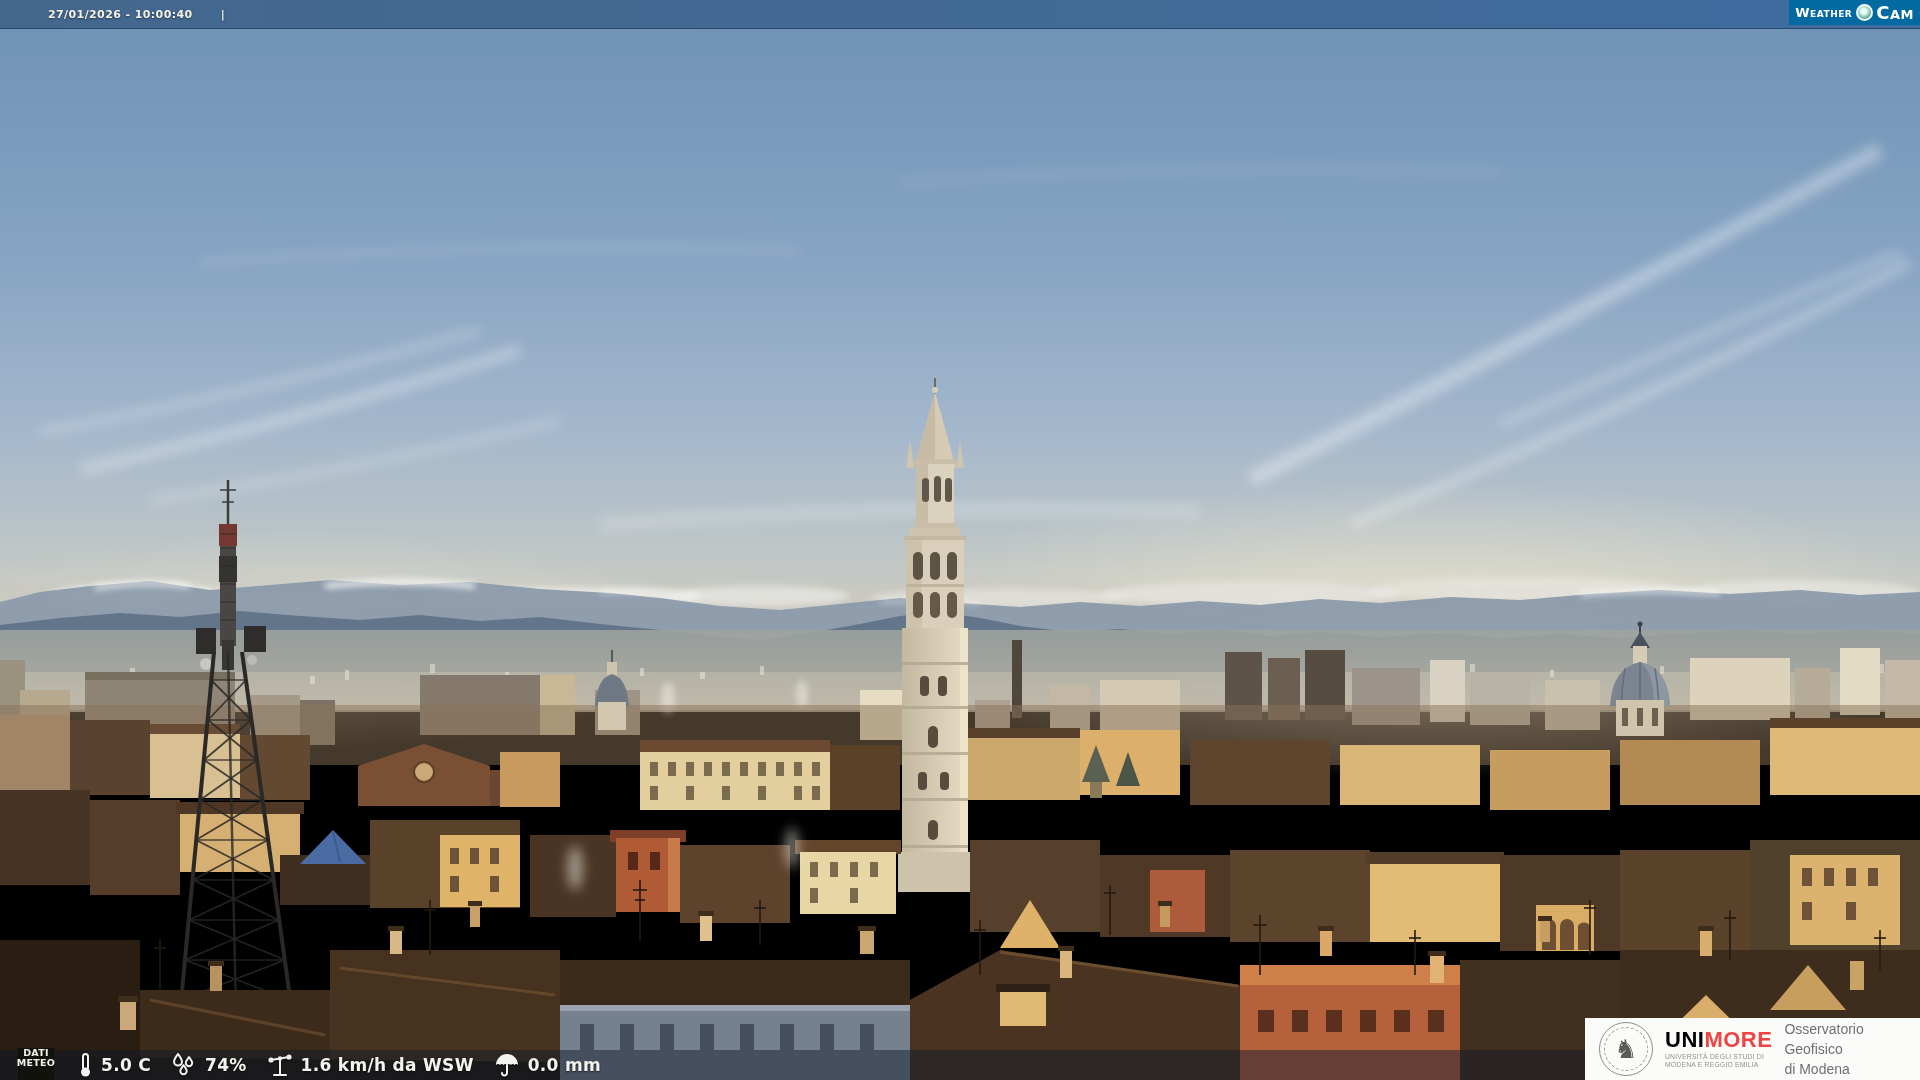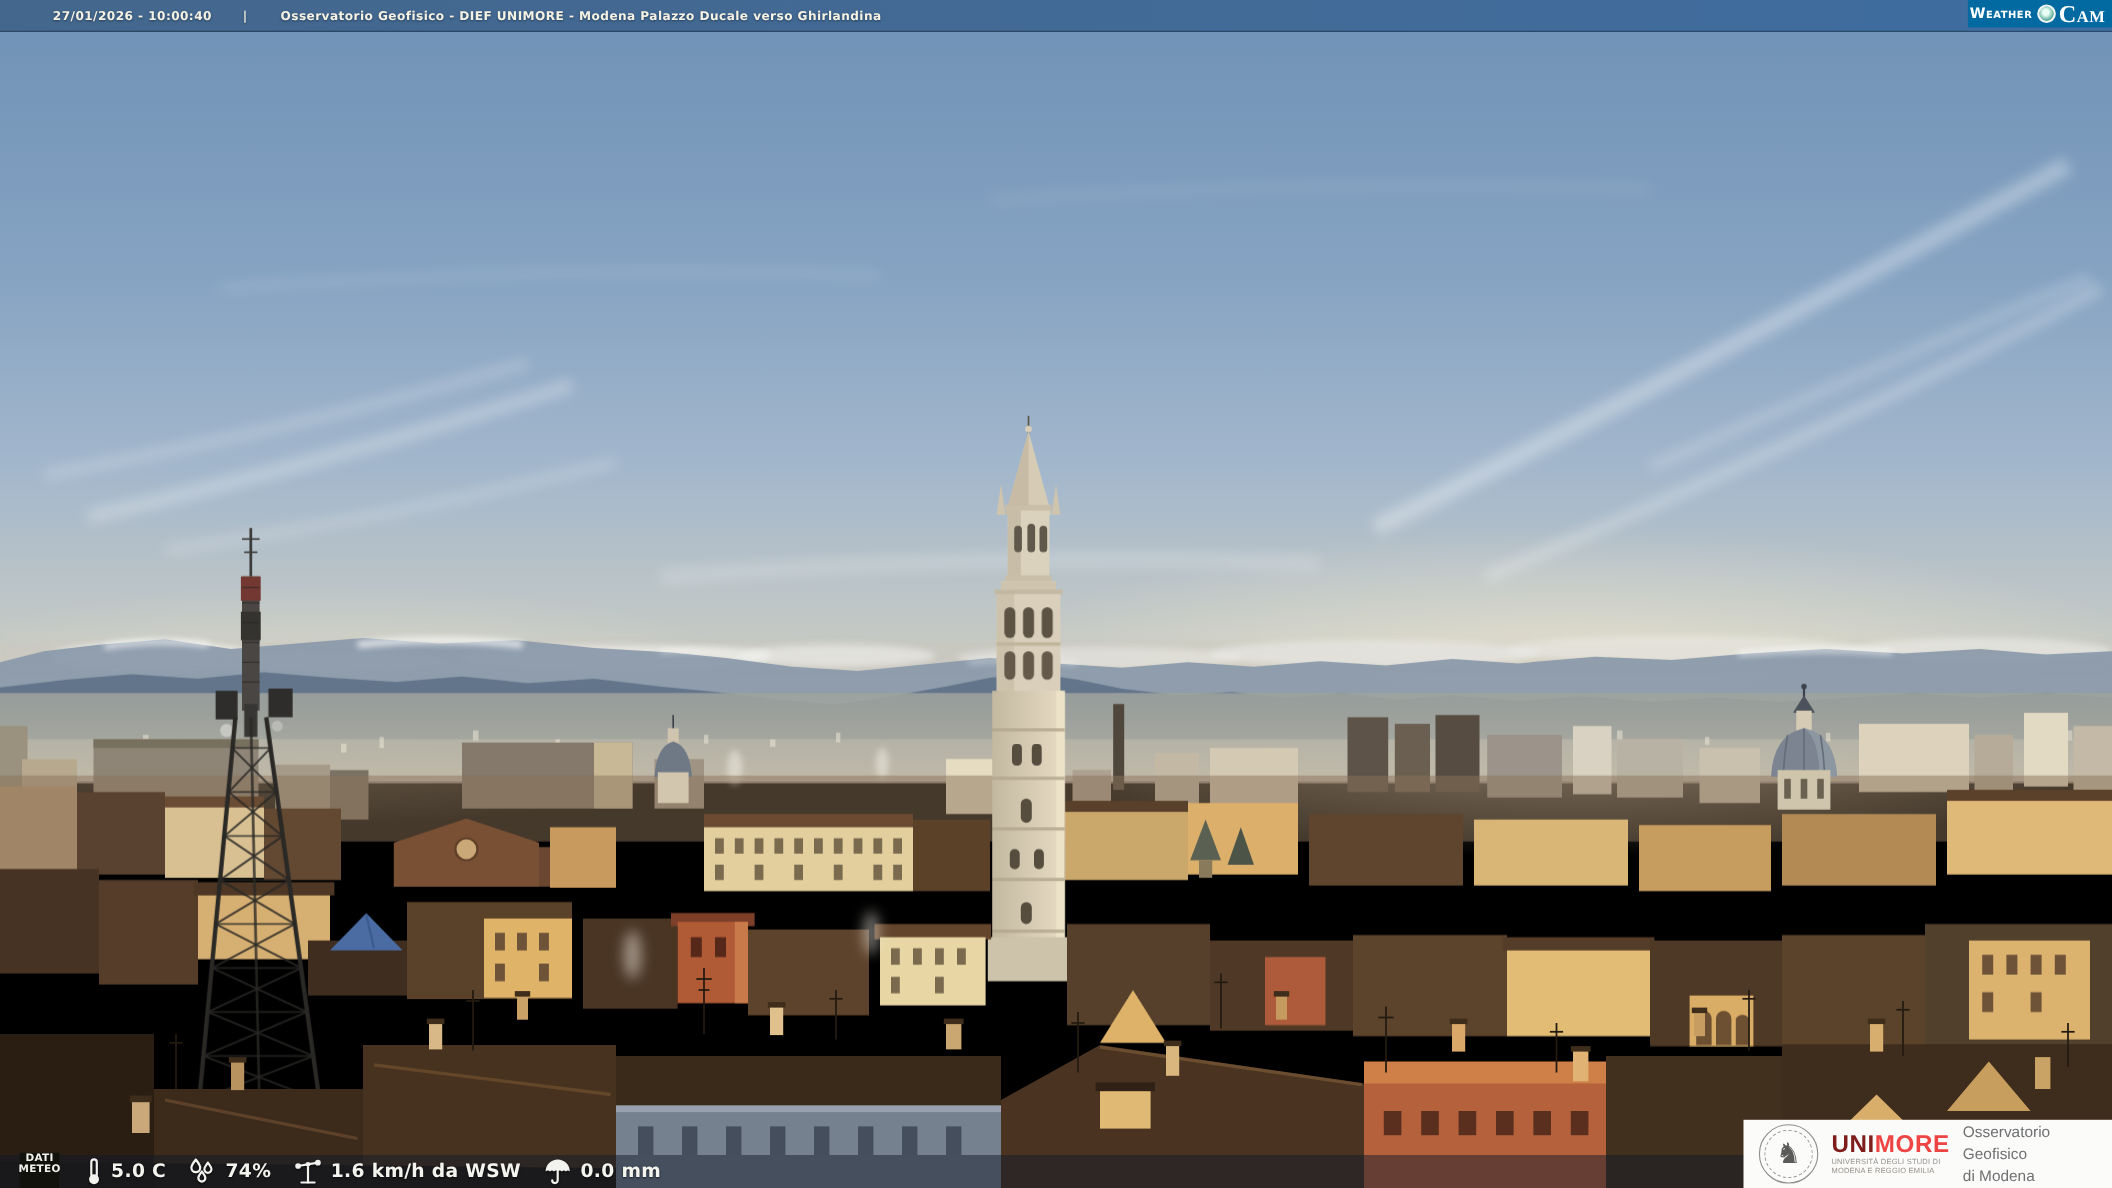--- a/index.html
+++ b/index.html
@@ -19,21 +19,21 @@
   .topbar .sep{margin:0 30px 0 28px;opacity:.95;}
   .topbar .title{white-space:pre;}
 
   .wclogo{position:absolute;right:0;top:0;width:131px;height:25px;
           background:#0369a1;display:flex;align-items:center;justify-content:flex-end;
           padding-right:6px;box-sizing:border-box;color:#fff;cursor:pointer;}
   .wclogo .w1{font-size:13px;font-variant:small-caps;letter-spacing:.5px;font-weight:600;}
   .wclogo .dot{width:13px;height:13px;border-radius:50%;margin:0 3px 0 4px;
           background:radial-gradient(circle at 45% 40%, #eafff6 0 25%, #66b2a0 65%, #2e7a6a 100%);
           border:2px solid #f2f6f4;box-sizing:content-box;}
-  .wclogo .w2{font-size:22px;font-variant:small-caps;font-weight:bold;letter-spacing:.5px;font-family:Liberation Serif, serif;}
+  .wclogo .w2{font-size:18px;font-variant:small-caps;font-weight:bold;letter-spacing:.5px;}
 
   
   .meteostrip{position:absolute;left:0;bottom:0;width:1920px;height:30px;
           background:rgba(16,26,42,.48);}
   .datibox{position:absolute;left:18px;bottom:0;width:36px;height:32px;
           background:#12120c;color:#f1f1ec;display:flex;flex-direction:column;
           align-items:center;line-height:10px;
           font-size:9.5px;font-weight:bold;letter-spacing:.3px;}
   .readings{position:absolute;left:78px;bottom:0;height:30px;display:flex;
           align-items:center;color:#f4f4ef;font-size:17px;font-weight:bold;
@@ -48,21 +48,21 @@
           background:#fbfbfa;display:flex;align-items:center;cursor:pointer;
           font-family:"Liberation Sans",sans-serif;}
   .seal{width:52px;height:52px;border-radius:50%;margin-left:14px;flex:0 0 auto;
           border:1.5px solid #8d8d8b;position:relative;display:flex;
           align-items:center;justify-content:center;color:#5a5a58;}
   .seal:before{content:"";position:absolute;inset:4px;border-radius:50%;
           border:1px dashed #9a9a98;}
   .seal .knight{font-size:26px;line-height:1;font-family:"DejaVu Sans",sans-serif;}
   .brand{margin-left:12px;flex:0 0 auto;}
   .brand .bt{font-size:22px;font-weight:bold;letter-spacing:.5px;line-height:20px;}
-  .brand .uni{color:#7f1d1d;} .brand .more{color:#ef4444;}
+  .brand .uni{color:#000000;} .brand .more{color:#ef4444;}
   .brand .sub{margin-top:3px;font-size:6.8px;color:#95908a;line-height:7.5px;
           letter-spacing:.2px;}
   .org{margin-left:12px;color:#6f7072;font-size:14px;line-height:20px;}
 </style>
 </head>
 <body>
 
 <div class="stage">
 
   <div class="photo">
@@ -531,21 +531,20 @@
         <line x1="1880" y1="930" x2="1880" y2="970"></line>
             <line x1="1874" y1="938" x2="1886" y2="938"></line>
       </g>
     </g>
   </svg>
   </div>
 
   <div class="topbar">
     <span class="dt">27/01/2026 - 10:00:40</span>
     <span class="sep">|</span>
-    <span class="title">Osservatorio Geofisico - DIEF UNIMORE - Modena Palazzo Ducale verso Ghirlandina</span>
   </div>
 
   <div class="wclogo">
     <span class="w1">Weather</span>
     <span class="dot"></span>
     <span class="w2">Cam</span>
   </div>
 
   <div class="meteostrip"></div>
 

